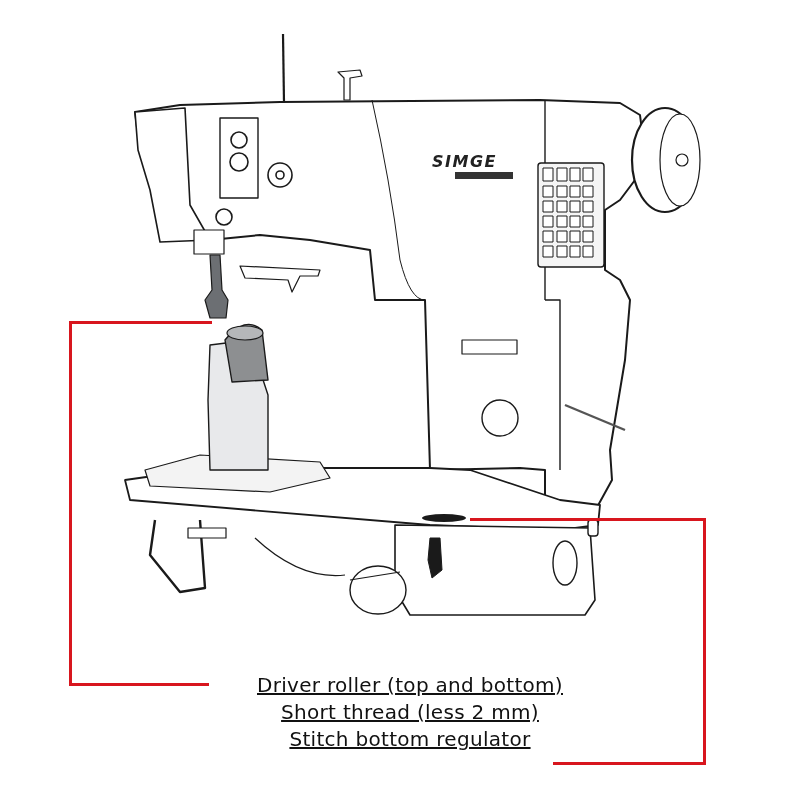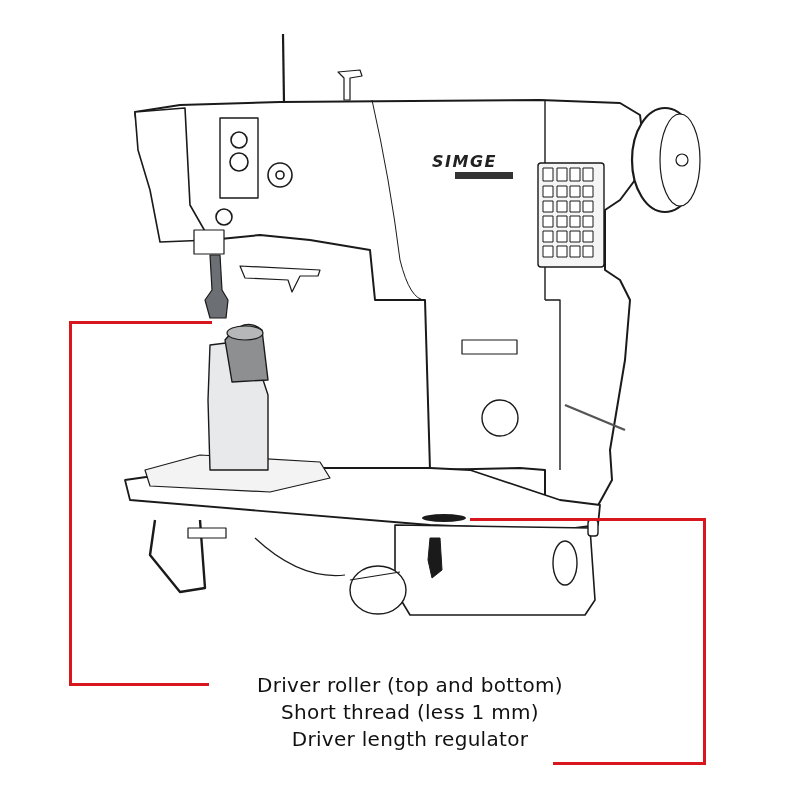--- a/index.html
+++ b/index.html
@@ -3,21 +3,21 @@
   <meta charset="utf-8">
   <style>
     html, body { margin: 0; padding: 0; background: #ffffff; }
     body { width: 800px; height: 800px; position: relative; overflow: hidden;
            font-family: "DejaVu Sans", "Liberation Sans", sans-serif; }
     .stage { position: absolute; left: 0; top: 0; width: 800px; height: 800px; }
     svg.machine { position: absolute; left: 0; top: 0; }
     .callout { position: absolute; background: #d8161e; }
     .features { position: absolute; left: 205px; top: 672px; width: 410px;
                 text-align: center; color: #111111; font-size: 20px; line-height: 27px;
-                letter-spacing: 0.3px; }
+                letter-spacing: 0.3px; text-decoration: underline; }
     .features div { white-space: nowrap; }
   </style>
 </head>
 <body>
 
 <div class="stage">
 
   <svg class="machine" width="800" height="800" viewBox="0 0 800 800" fill="#ffffff" stroke="#1a1a1a" stroke-width="1.6" stroke-linejoin="round">
 
     <line x1="283" y1="34" x2="284" y2="103" stroke-width="2.2"></line>
@@ -117,16 +117,16 @@
   <div class="callout" style="left:69px; top:321px; width:143px; height:3px;"></div>
   <div class="callout" style="left:69px; top:321px; width:3px; height:364px;"></div>
   <div class="callout" style="left:69px; top:683px; width:140px; height:3px;"></div>
 
   <div class="callout" style="left:470px; top:518px; width:236px; height:3px;"></div>
   <div class="callout" style="left:703px; top:518px; width:3px; height:246px;"></div>
   <div class="callout" style="left:553px; top:762px; width:153px; height:3px;"></div>
 
   <div class="features">
     <div>Driver roller (top and bottom)</div>
-    <div>Short thread (less 1 mm)</div>
-    <div>Driver length regulator</div>
+    <div>Short thread (less 2 mm)</div>
+    <div>Stitch bottom regulator</div>
   </div>
 </div>
 
 </body></html>

